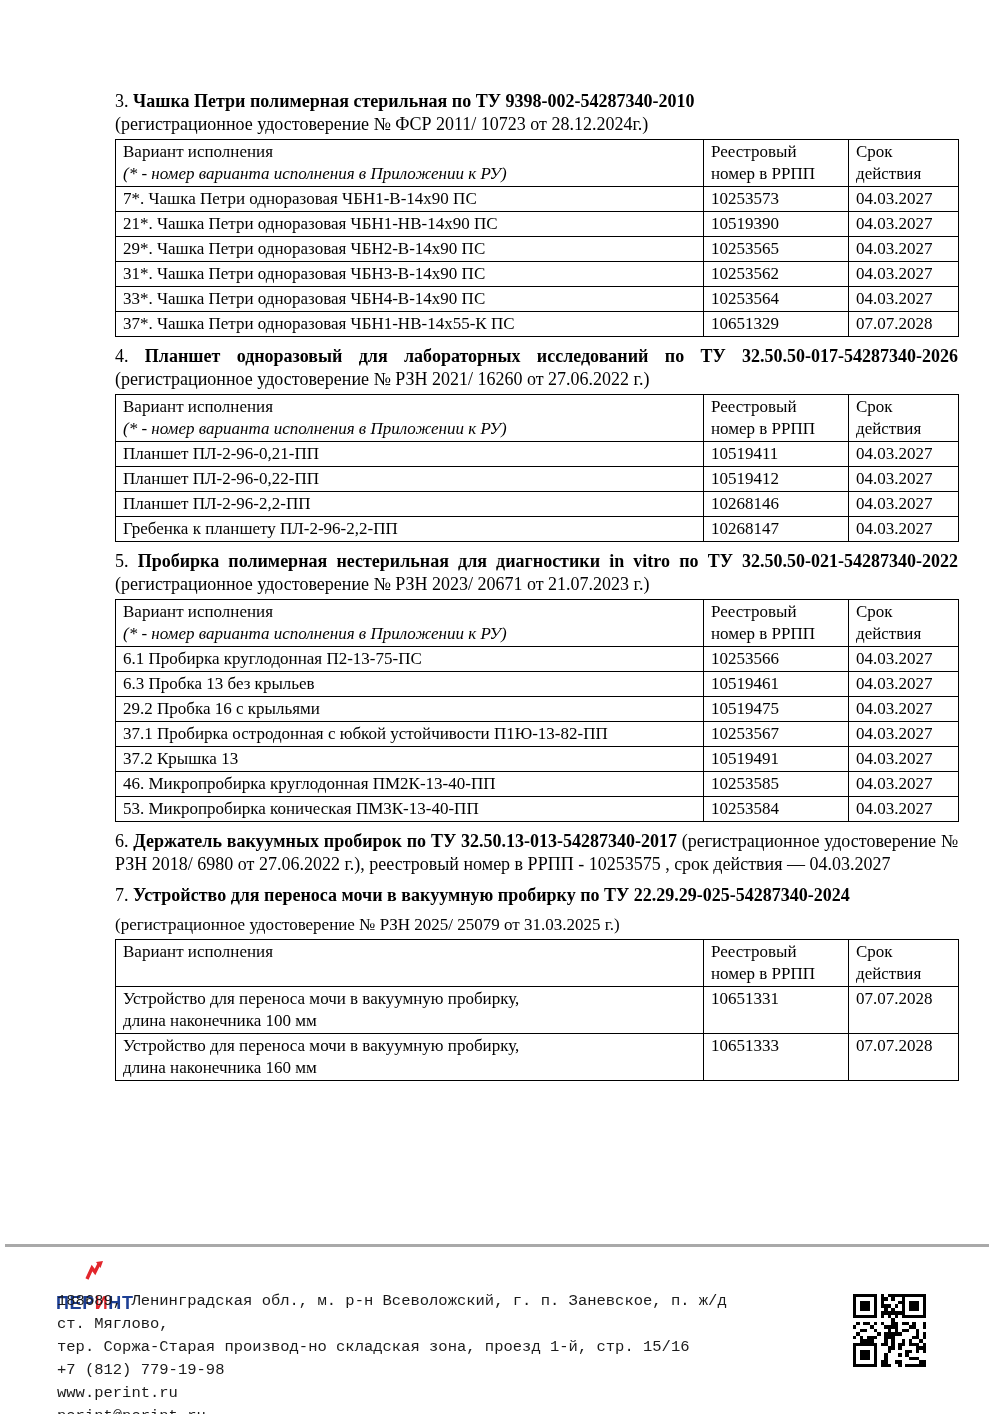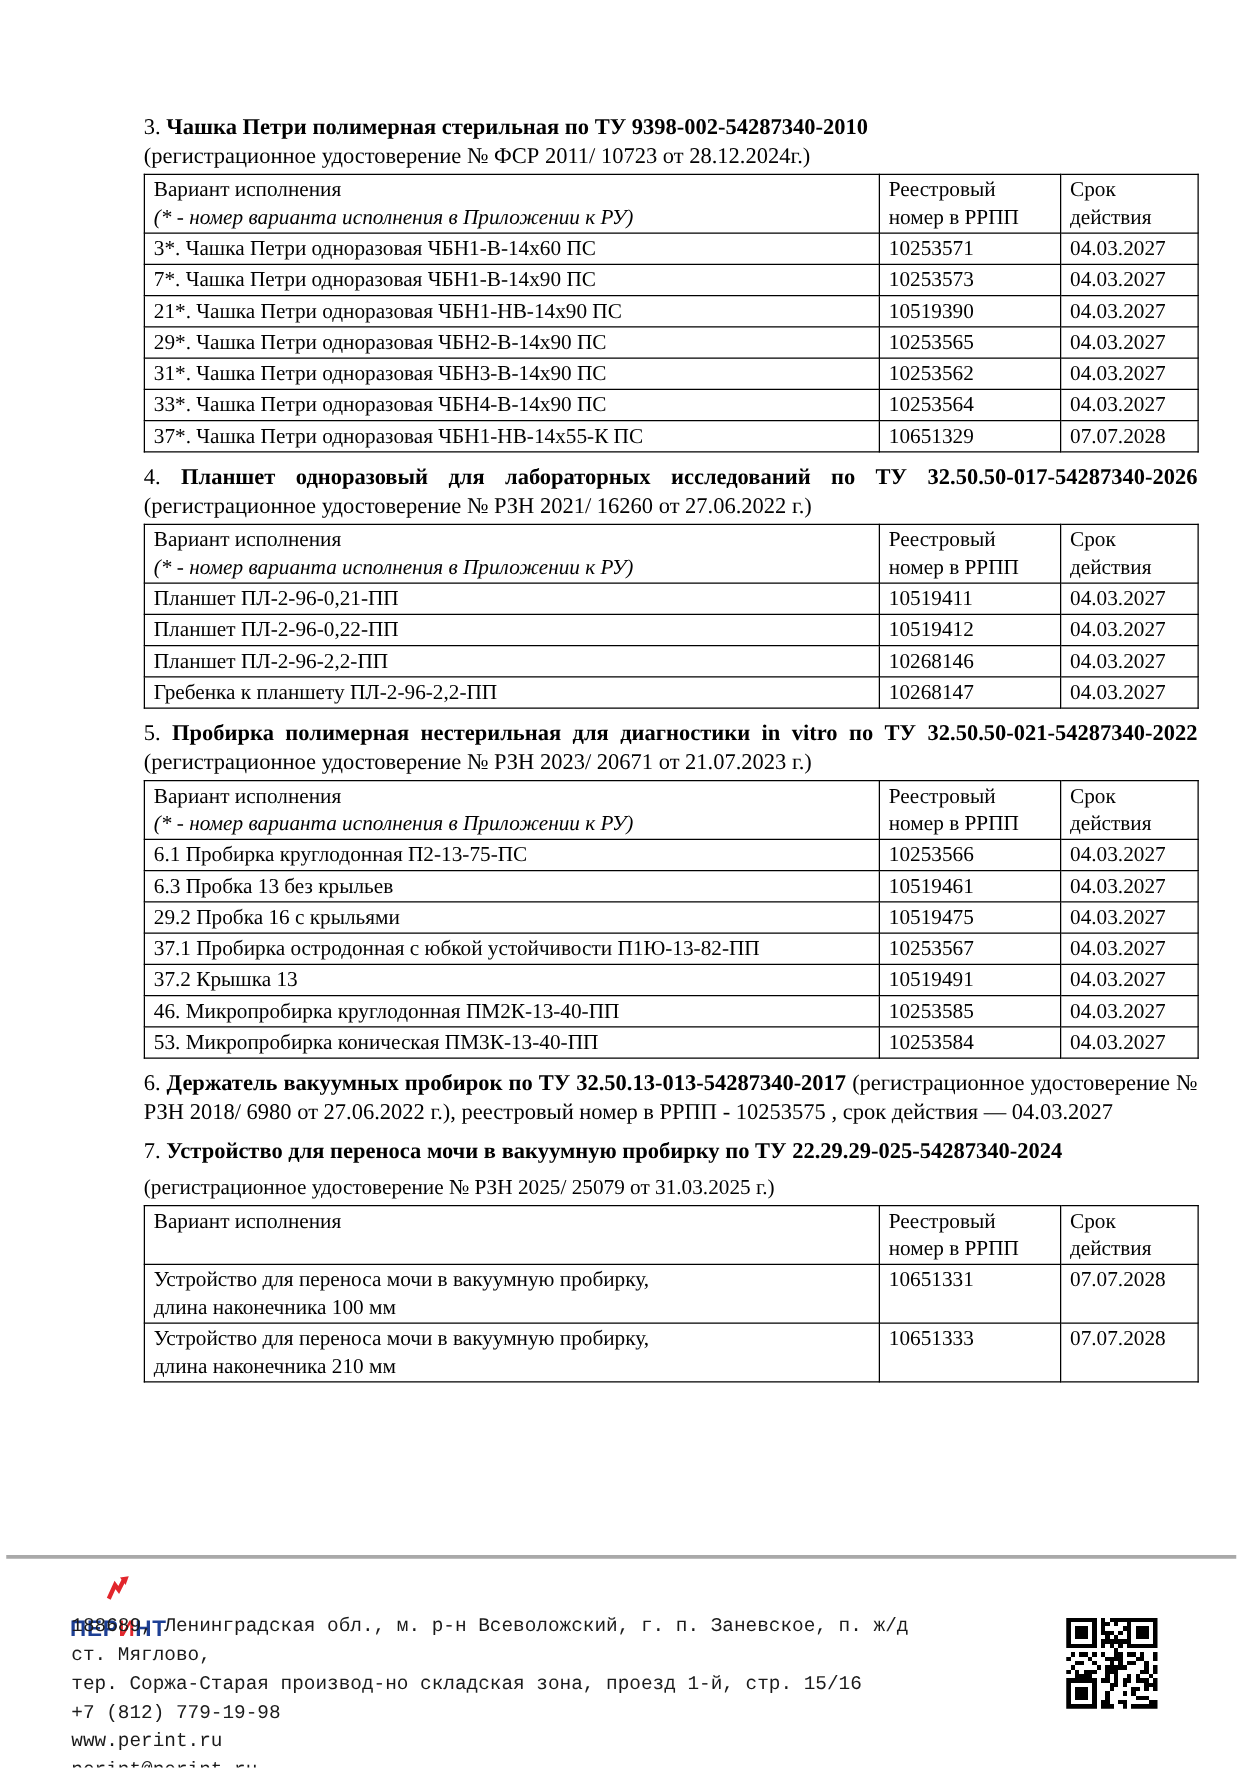--- a/index.html
+++ b/index.html
@@ -60,25 +60,20 @@
           <th>
             <span class="blk">Вариант исполнения</span>
             <span class="blk i">(* - номер варианта исполнения в Приложении к РУ)</span>
           </th>
           <th>Реестровый номер в РРПП</th>
           <th>Срок действия</th>
         </tr>
       </thead>
       <tbody>
 
-      <tr>
-          <td>3*. Чашка Петри одноразовая ЧБН1-В-14х60 ПС</td>
-          <td>10253571</td>
-          <td>04.03.2027</td>
-        </tr>
           <tr>
           <td>7*. Чашка Петри одноразовая ЧБН1-В-14х90 ПС</td>
           <td>10253573</td>
           <td>04.03.2027</td>
         </tr>
           <tr>
           <td>21*. Чашка Петри одноразовая ЧБН1-НВ-14х90 ПС</td>
           <td>10519390</td>
           <td>04.03.2027</td>
         </tr>
@@ -249,21 +244,21 @@
           <td>
             <span class="blk">Устройство для переноса мочи в вакуумную пробирку,</span>
             <span class="blk">длина наконечника 100 мм</span>
           </td>
           <td>10651331</td>
           <td>07.07.2028</td>
         </tr>
         <tr>
           <td>
             <span class="blk">Устройство для переноса мочи в вакуумную пробирку,</span>
-            <span class="blk">длина наконечника 210 мм</span>
+            <span class="blk">длина наконечника 160 мм</span>
           </td>
           <td>10651333</td>
           <td>07.07.2028</td>
         </tr>
       </tbody>
     </table>
   </div>
 
 </div>
 

